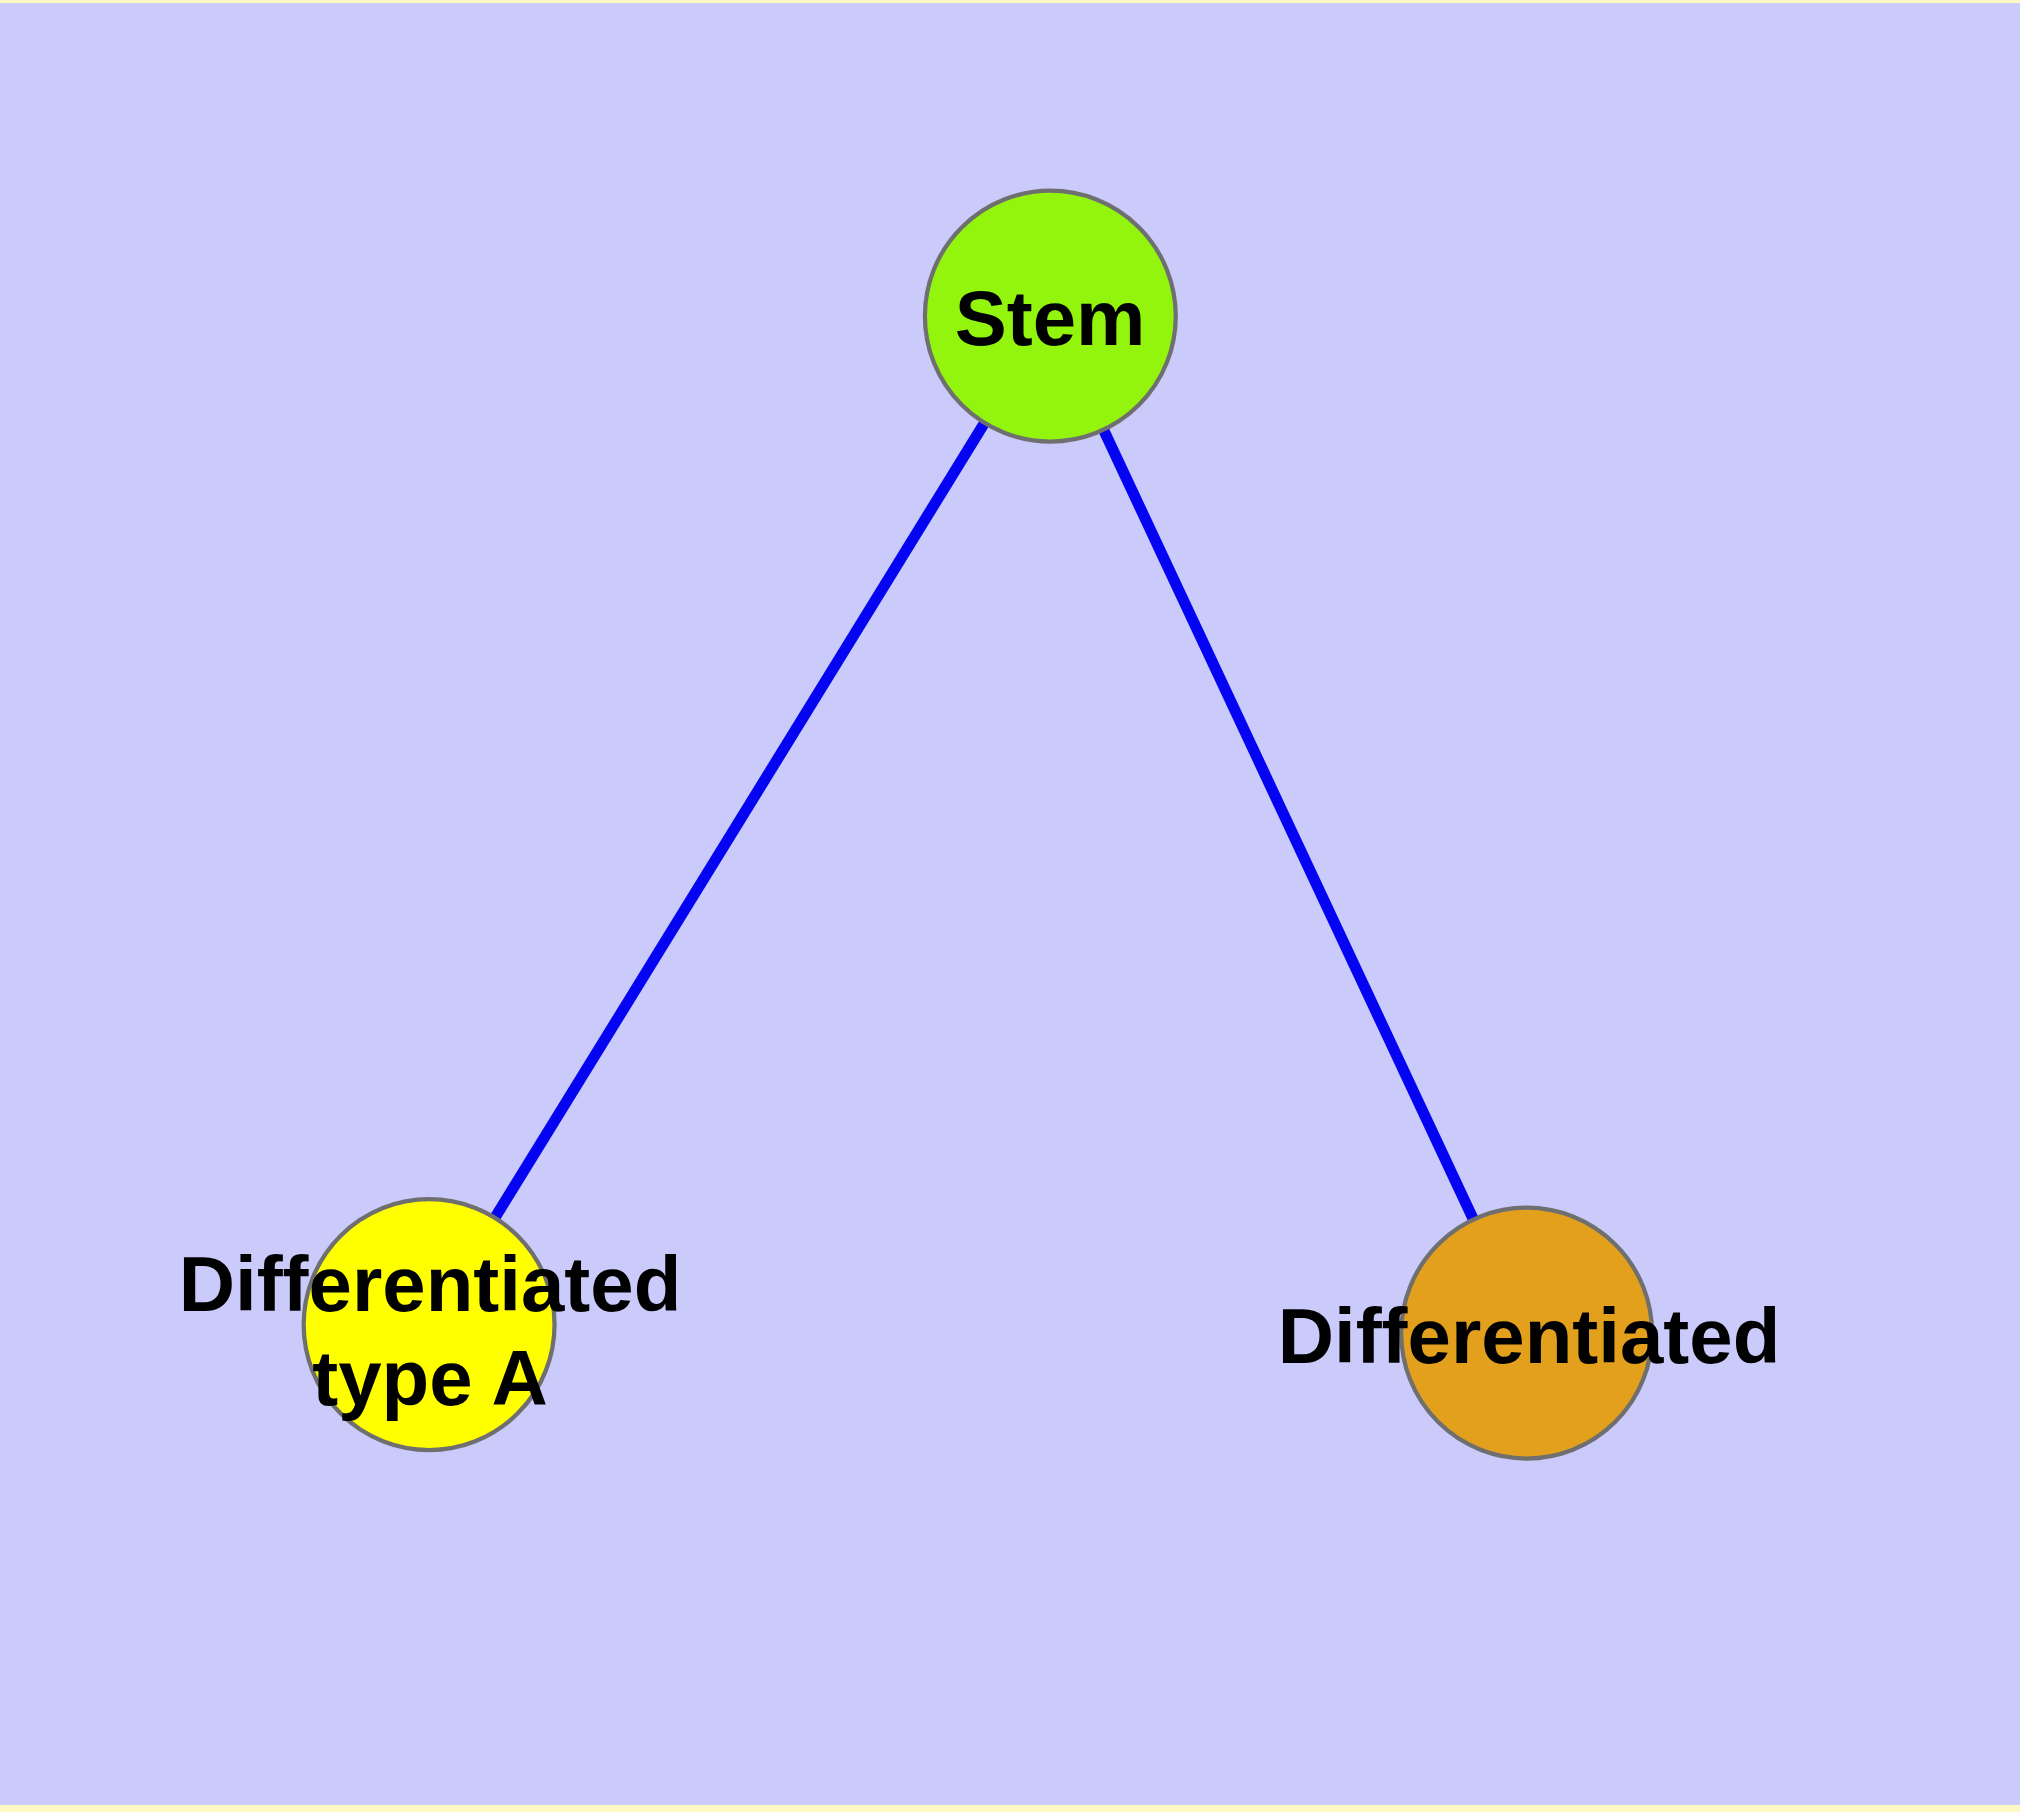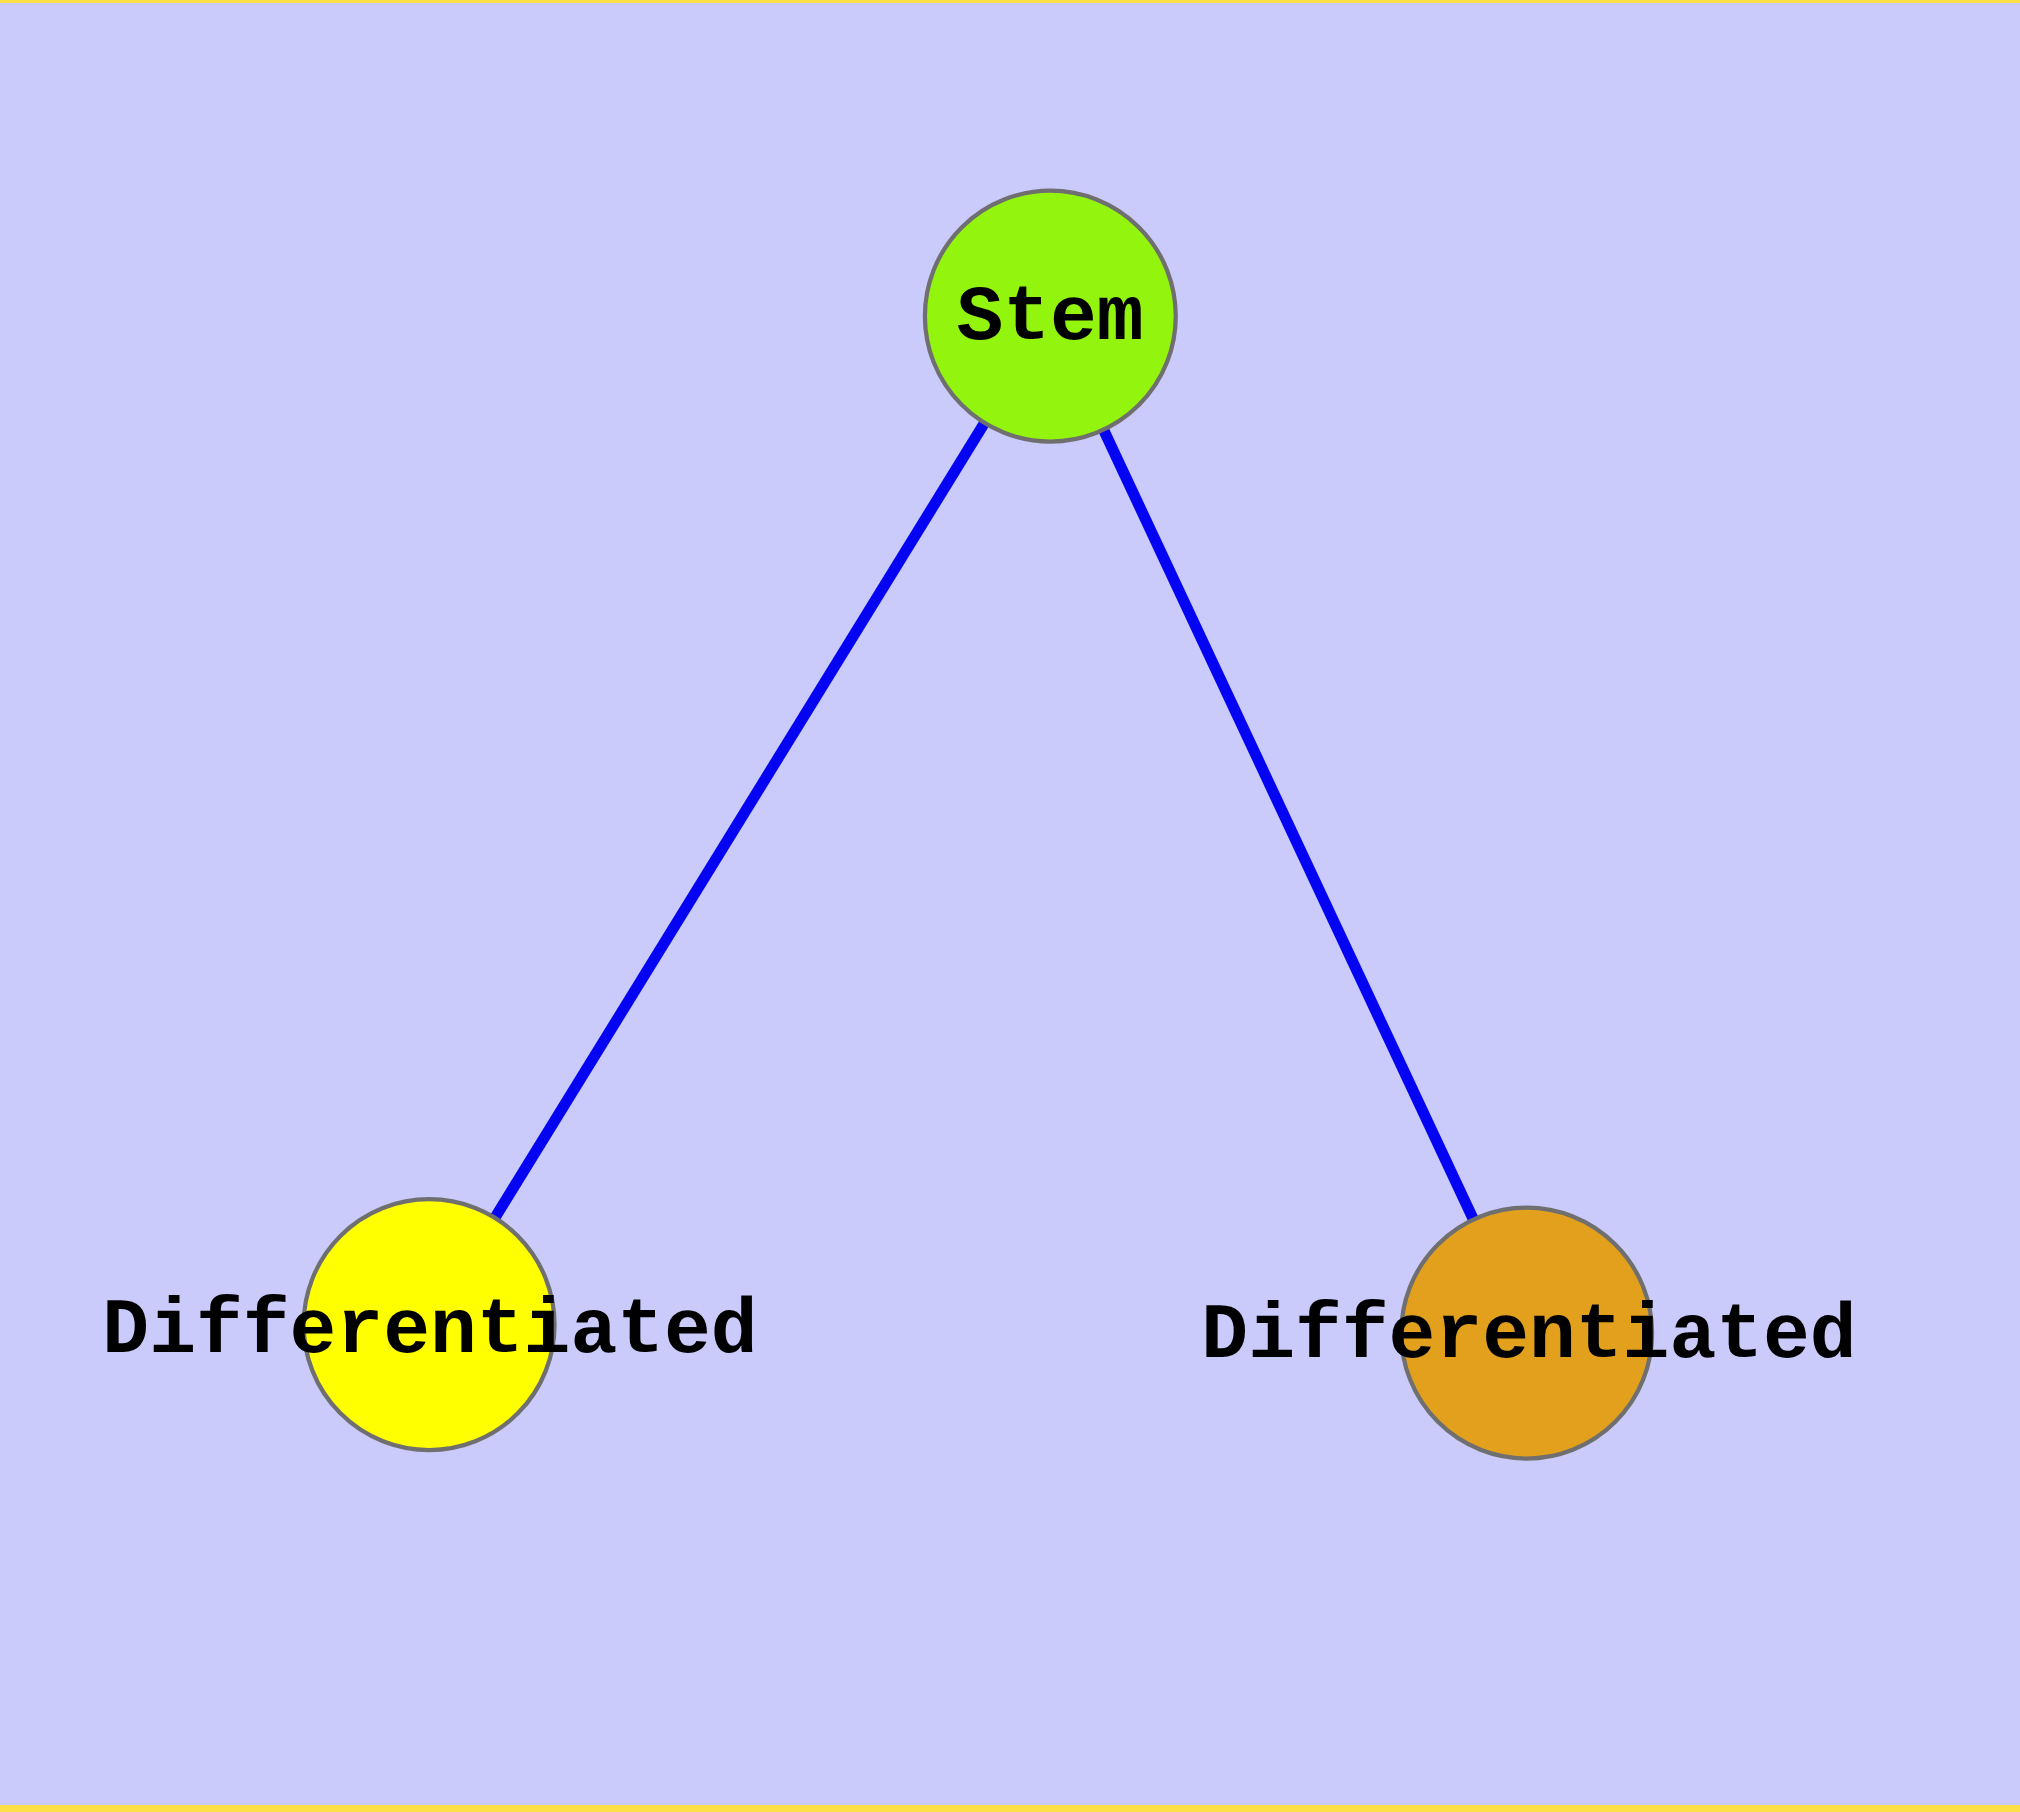--- a/index.html
+++ b/index.html
@@ -1,22 +1,22 @@
 <!DOCTYPE html>
 <html style="font-size:13.6px"><head>
 <meta charset="utf-8">
 <style>
   html, body { margin: 0; padding: 0; background: #ffffff; }
   .canvas {
     position: relative;
     width: 2021px;
     height: 1812px;
-    background: #fde047;
+    background: #fef9c3;
     overflow: hidden;
-    font-family: Liberation Mono, monospace;
+    font-family: Liberation Sans, sans-serif;
   }
   .bg-band {
     position: absolute;
     left: 0;
     top: 3.4px;
     width: 2021px;
     height: 1802px;
     background: #CACAFB;
   }
   svg.graph {
@@ -60,20 +60,21 @@
 
     <circle cx="1801" cy="1573" r="148" stroke-width="5" fill="#E3A01D" stroke="#6F6F6F"></circle>
   </svg>
 
   <div class="node-label label-stem">
     <span>Stem</span>
   </div>
 
   <div class="node-label label-type-a">
     <span>Differentiated</span>
+    <span>type A</span>
   </div>
 
   <div class="node-label label-type-b">
     <span>Differentiated</span>
   </div>
 
 </div>
 
 
 </body></html>

